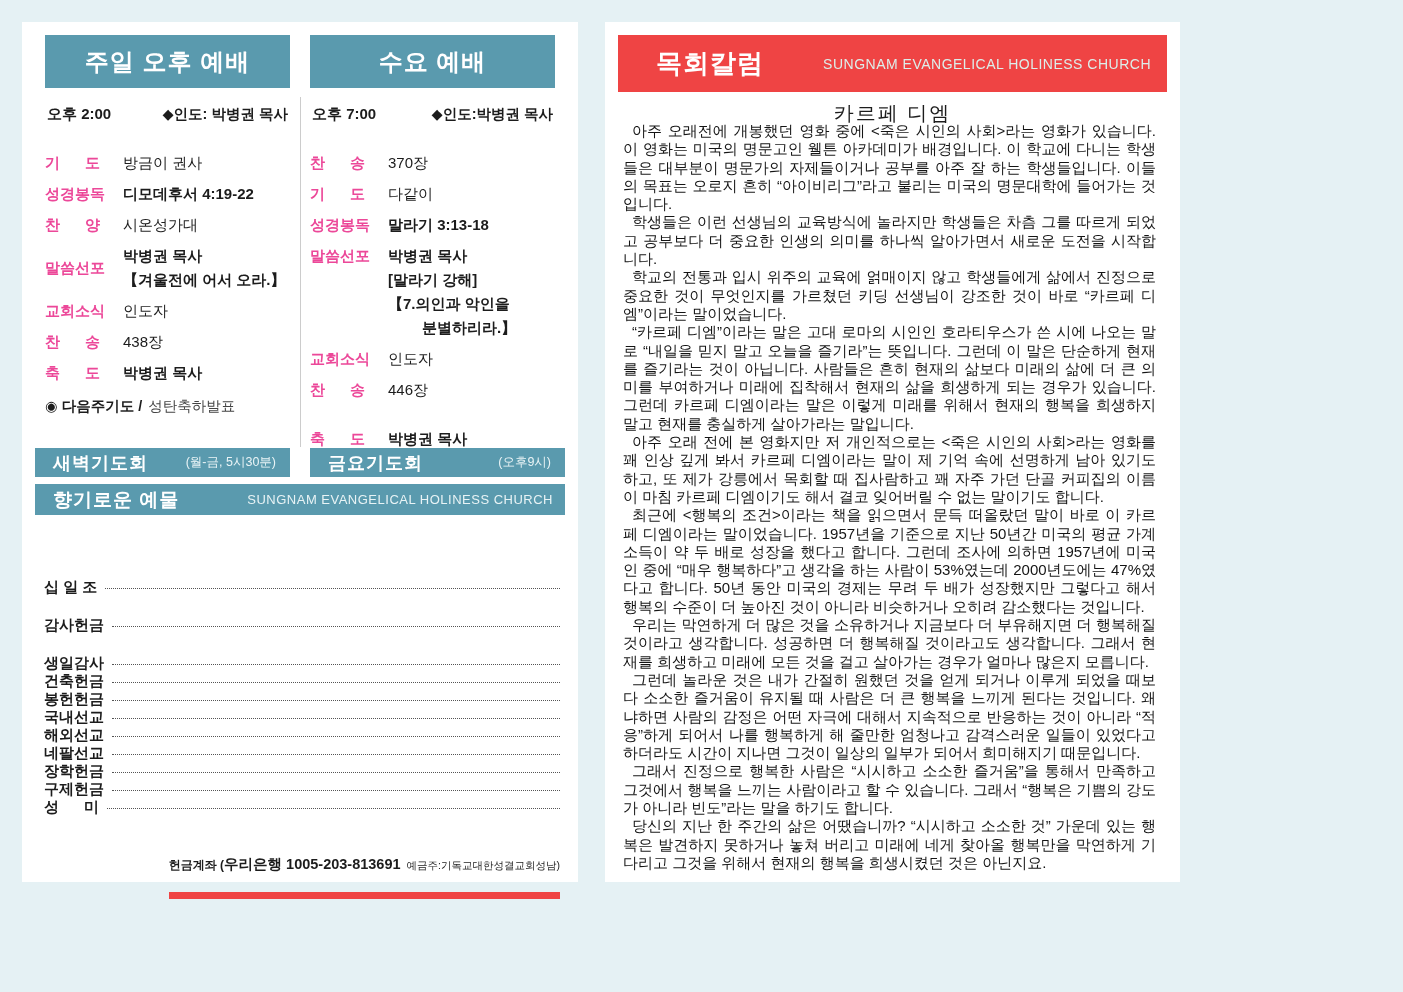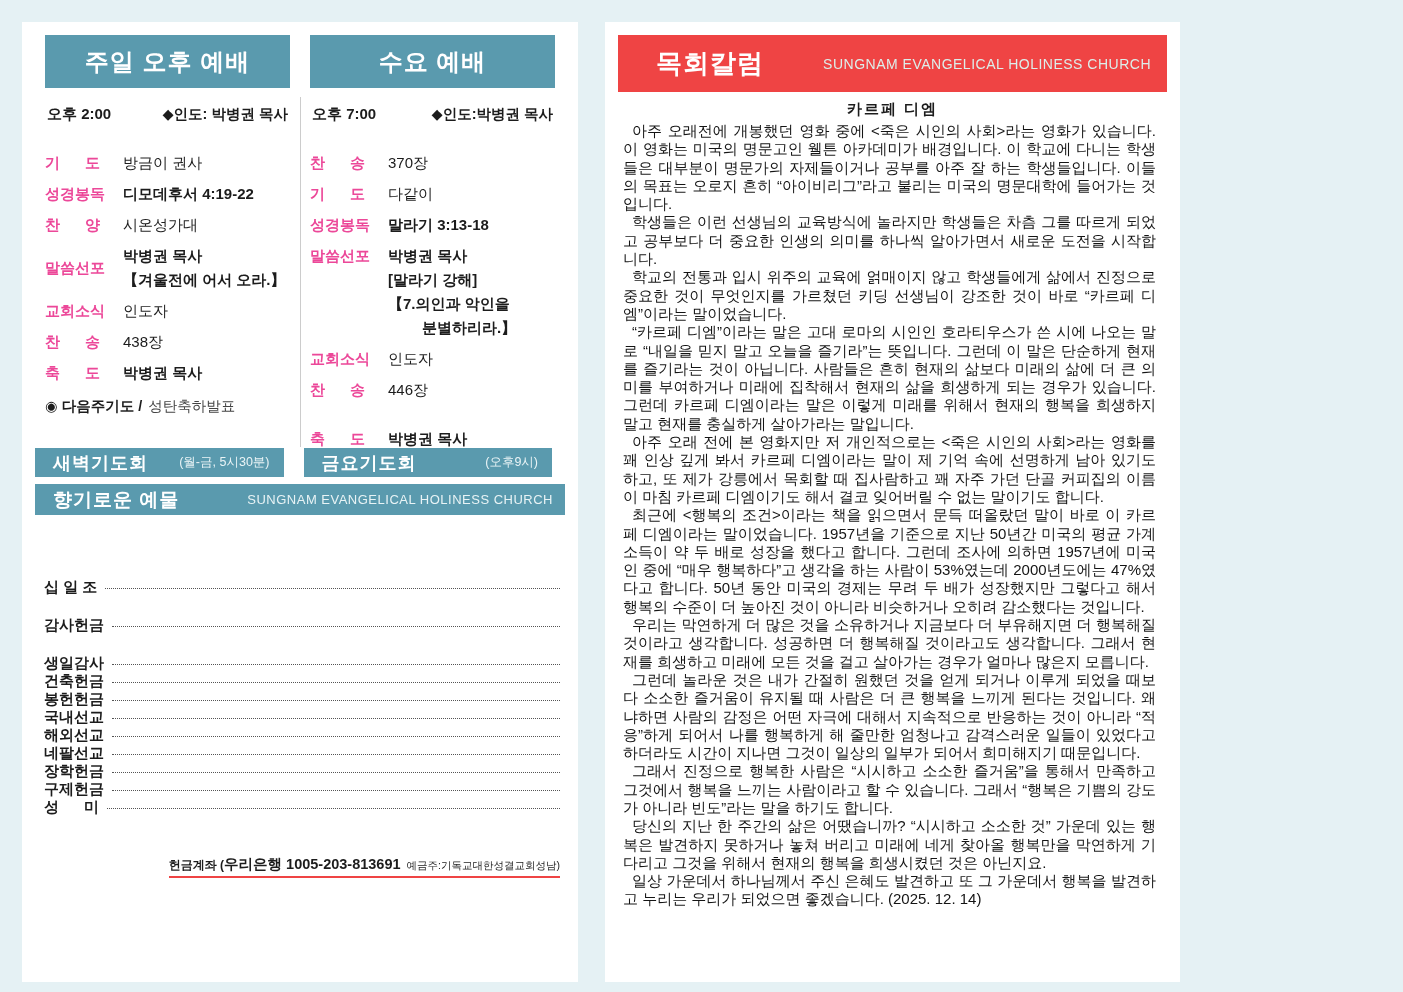--- a/index.html
+++ b/index.html
@@ -4,21 +4,21 @@
 <style>
   * { margin:0; padding:0; box-sizing:border-box; }
   html,body { width:1403px; height:992px; }
   body {
     font-family:"Liberation Sans","DejaVu Sans",sans-serif;
     background:#e5f1f4;
     color:#1c1c1c;
     position:relative;
     overflow:hidden;
   }
-  .card { position:absolute; background:#ffffff; top:22px; height:960px; }
+  .card { position:absolute; background:#ffffff; top:22px; height:860px; }
   .left-card  { left:22px;  width:556px; }
   .right-card { left:605px; width:575px; }
 
   
   .worship-cols { position:absolute; left:13px; right:13px; top:13px; height:418px; display:flex; }
   .w-col { width:50%; padding:0 10px; position:relative; }
   .v-divider { position:absolute; left:50%; top:62px; height:350px; width:1px; background:#cccccc; }
   .band {
     height:53px; background:#5a9aae; color:#ffffff;
     display:flex; align-items:center; justify-content:center;
@@ -37,21 +37,21 @@
   .w-vals { flex:1; }
   .w-val { font-size:15px; margin-bottom:5px; }
   .w-val:last-child { margin-bottom:0; }
   .w-val.b { font-weight:bold; }
   .w-val.ind { padding-left:34px; }
   .footnote { margin-top:14px; font-size:14.5px; display:flex; gap:6px; align-items:baseline; }
   .fn-bold { font-weight:bold; }
   .fn-reg  { color:#444; }
 
   
-  .prayer-bars { position:absolute; left:13px; right:26px; top:426px; height:29px; display:flex; gap:20px; }
+  .prayer-bars { position:absolute; left:13px; right:13px; top:426px; height:29px; display:flex; gap:20px; }
   .p-bar {
     flex:1; background:#5a9aae; color:#fff;
     display:flex; align-items:center; justify-content:space-between;
     padding:0 14px 0 18px;
   }
   .p-title { font-size:18px; font-weight:bold; letter-spacing:1px; }
   .p-time  { font-size:12.5px; color:#eaf4f6; }
 
   
   .offering-band {
@@ -66,39 +66,39 @@
   
   .offering-list { position:absolute; left:22px; right:18px; top:556px; }
   .o-row { display:flex; align-items:baseline; height:18px; }
   .o-row.wide { height:38px; }
   .o-label { font-size:15px; font-weight:bold; white-space:pre; flex:0 0 auto; }
   .o-dots { flex:1; border-bottom:1.5px dotted #555; margin-left:8px; transform:translateY(-3px); }
 
   
   .account-line {
     position:absolute; right:18px; top:833px;
-    border-bottom:2px solid #ef4444; padding-bottom:2px;
+    border-bottom:7px solid #ef4444; padding-bottom:18px;
     white-space:nowrap;
   }
   .acc-pre    { font-size:12px; font-weight:bold; }
   .acc-bank   { font-size:14.5px; font-weight:bold; }
   .acc-holder { font-size:10.5px; margin-left:6px; }
 
   
   .col-band {
     position:absolute; left:13px; right:13px; top:13px; height:57px;
     background:#ef4444; color:#fff;
     display:flex; align-items:center; justify-content:space-between;
     padding:0 16px 0 38px;
   }
   .cb-title { font-size:26px; font-weight:bold; letter-spacing:1px; }
   .cb-sub   { font-size:14px; color:#ddeeea; letter-spacing:0.5px; }
   .article-title {
     position:absolute; top:78px; left:0; right:0;
-    text-align:center; font-size:15px; font-weight:bold; letter-spacing:2px;
+    text-align:center; font-size:20px; font-weight:normal; letter-spacing:2px;
   }
   .article-body {
     position:absolute; top:100px; left:18px; right:24px; bottom:10px;
     font-size:15px; line-height:18.3px; text-align:justify; color:#141414;
     overflow:hidden;
   }
   .article-body p { text-indent:9px; word-break:break-all; }
 </style>
 </head>
 <body>

